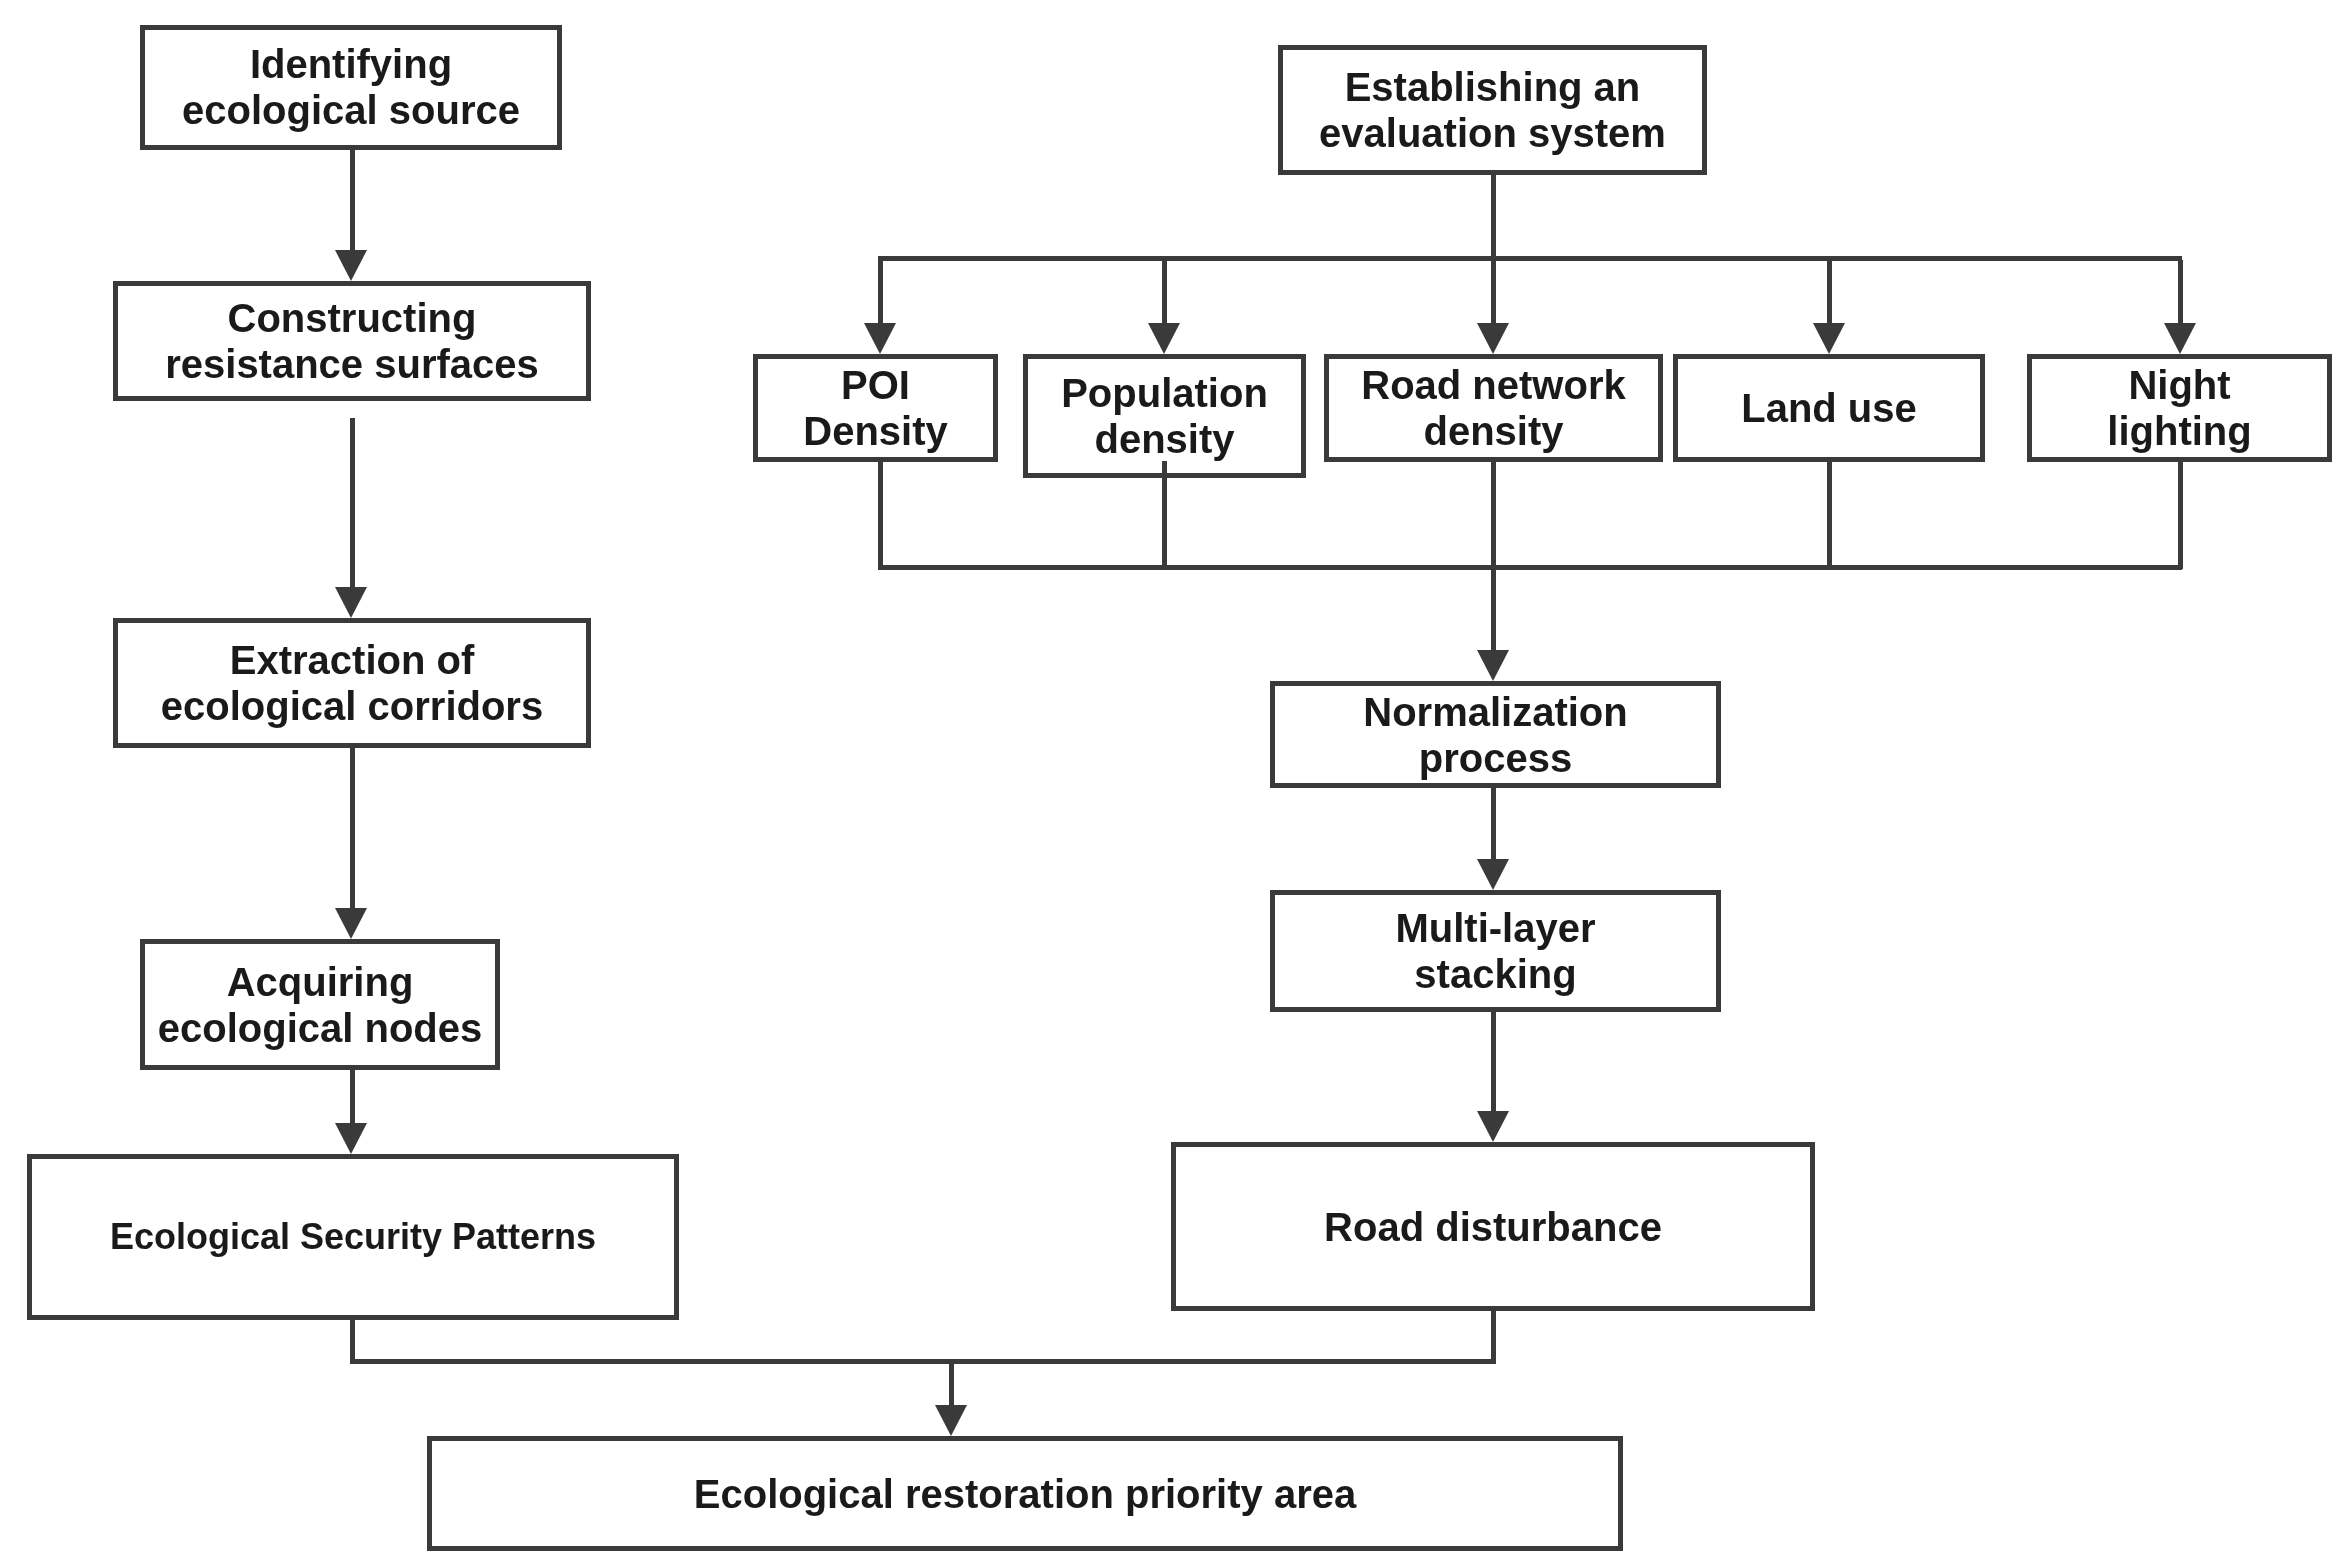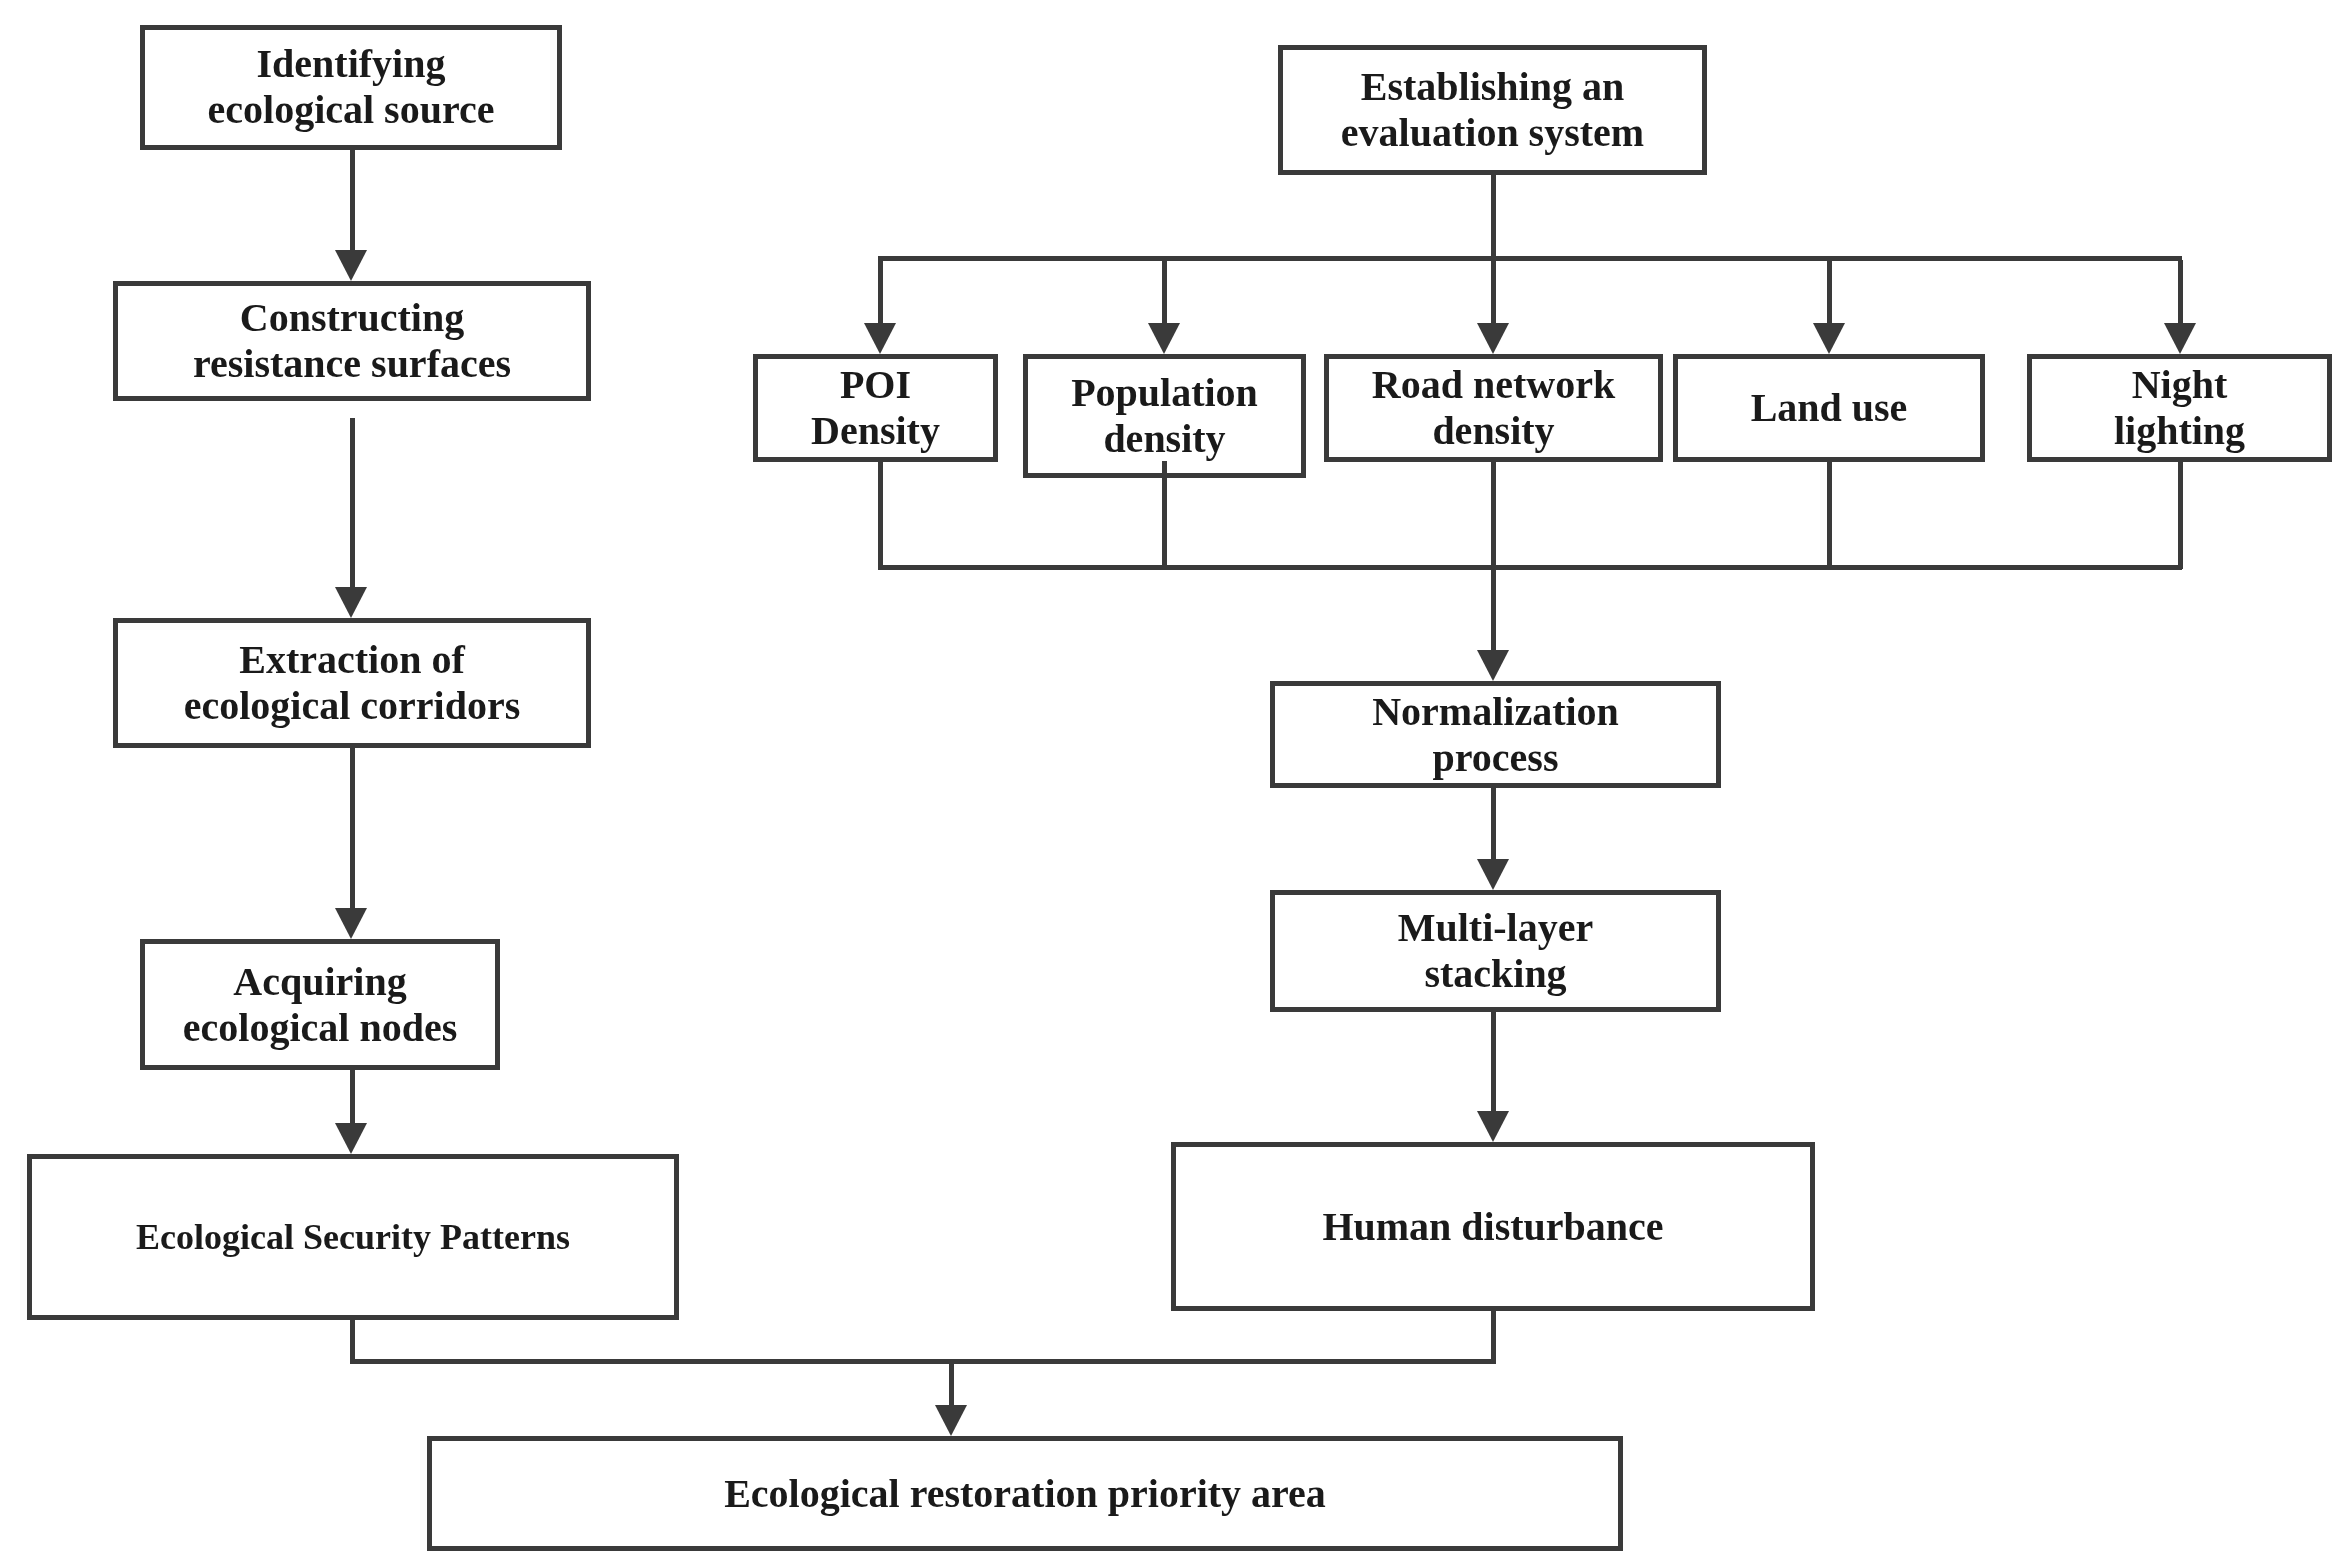--- a/index.html
+++ b/index.html
@@ -5,21 +5,21 @@
   :root{
     --line:#3a3a3a;
     --text:#1a1a1a;
     --bg:#ffffff;
   }
   html,body{margin:0;padding:0;background:var(--bg);}
   #stage{
     position:relative;
     width:2342px;height:1565px;
     background:var(--bg);
-    font-family:Liberation Serif, serif;
+    font-family:Liberation Sans, sans-serif;
     overflow:hidden;
   }
   .node{
     position:absolute;
     box-sizing:border-box;
     border:5.2px solid var(--line);
     background:var(--bg);
     display:flex;align-items:center;justify-content:center;
   }
   .label{
@@ -148,21 +148,21 @@
 
   <div class="node" style="left:1270px;top:890px;width:451px;height:122px">
     <span class="label">Multi-layer
 stacking</span>
   </div>
 
   <div class="vline" style="left:1491px;top:1011px;height:101px"></div>
   <div class="arrowhead" style="left:1477px;top:1111px"></div>
 
   <div class="node" style="left:1171px;top:1142px;width:644px;height:169px">
-    <span class="label">Human disturbance</span>
+    <span class="label">Road disturbance</span>
   </div>
 
   <div class="vline" style="left:350px;top:1319px;height:44px"></div>
   <div class="vline" style="left:1491px;top:1309px;height:54px"></div>
   <div class="hline" style="left:350px;top:1359px;width:1146px"></div>
 
   <div class="vline" style="left:949px;top:1363px;height:43px"></div>
   <div class="arrowhead" style="left:935px;top:1405px"></div>
 
   <div class="node" style="left:427px;top:1436px;width:1196px;height:115px">

